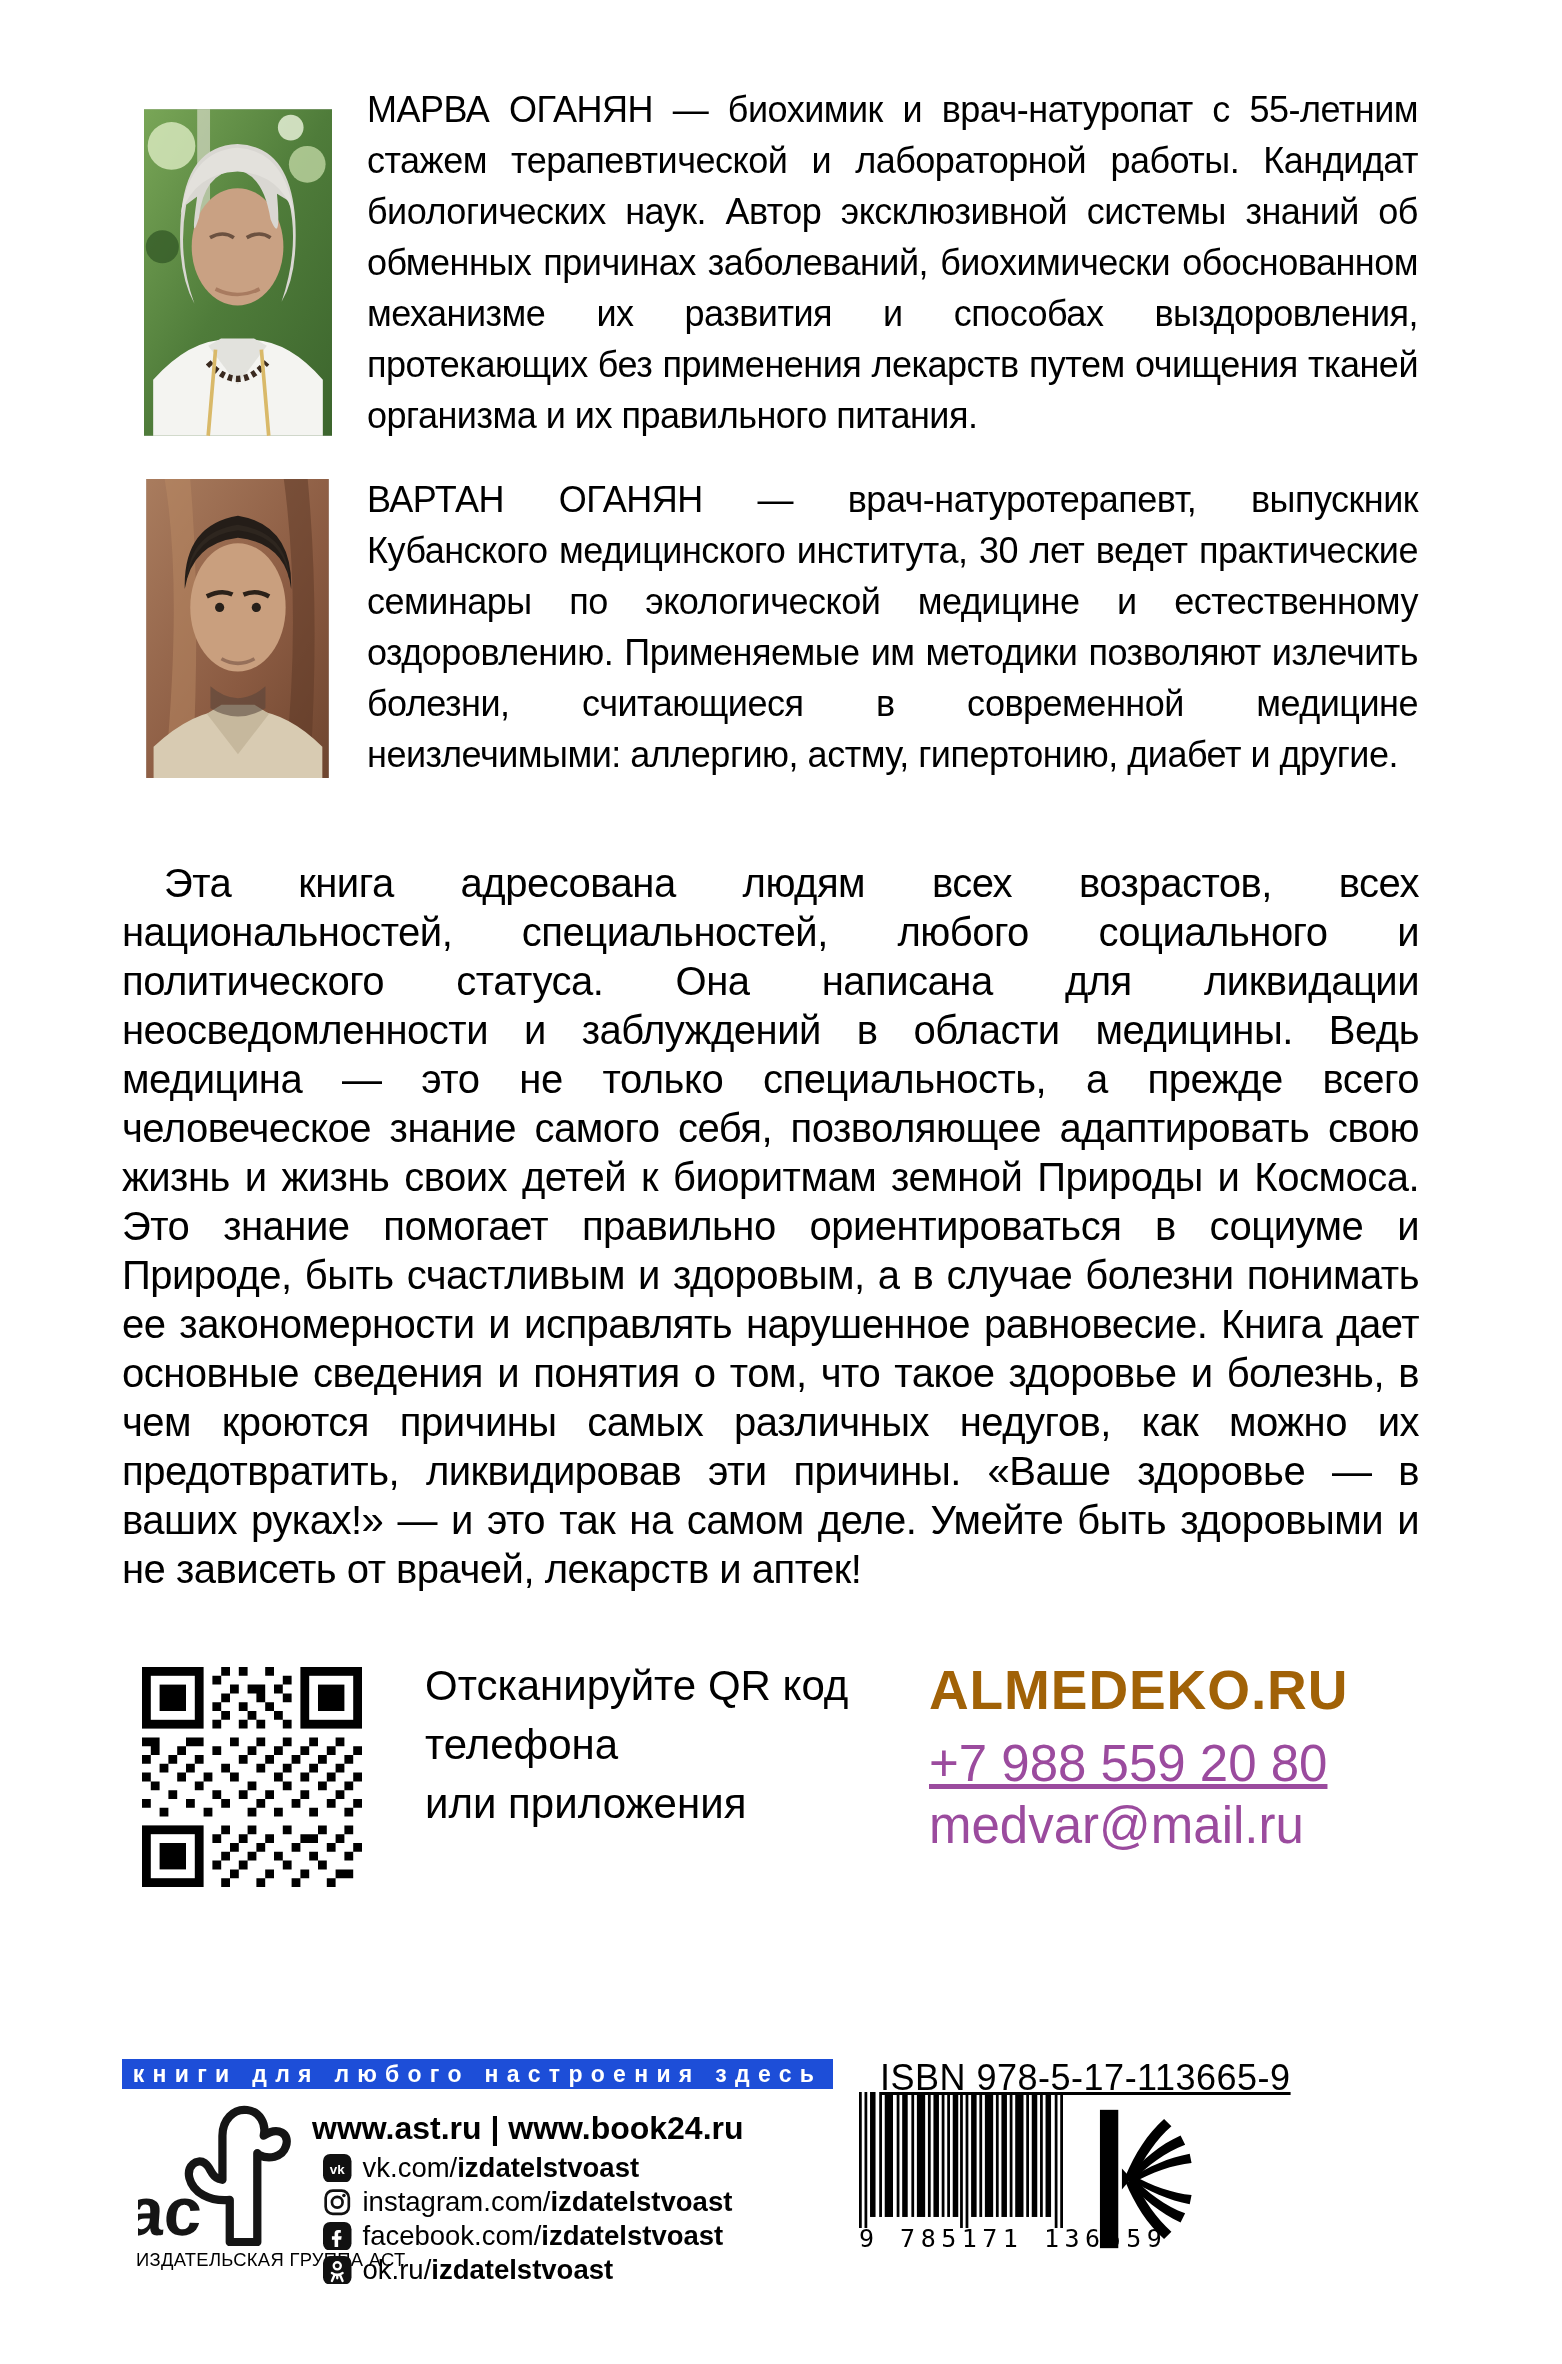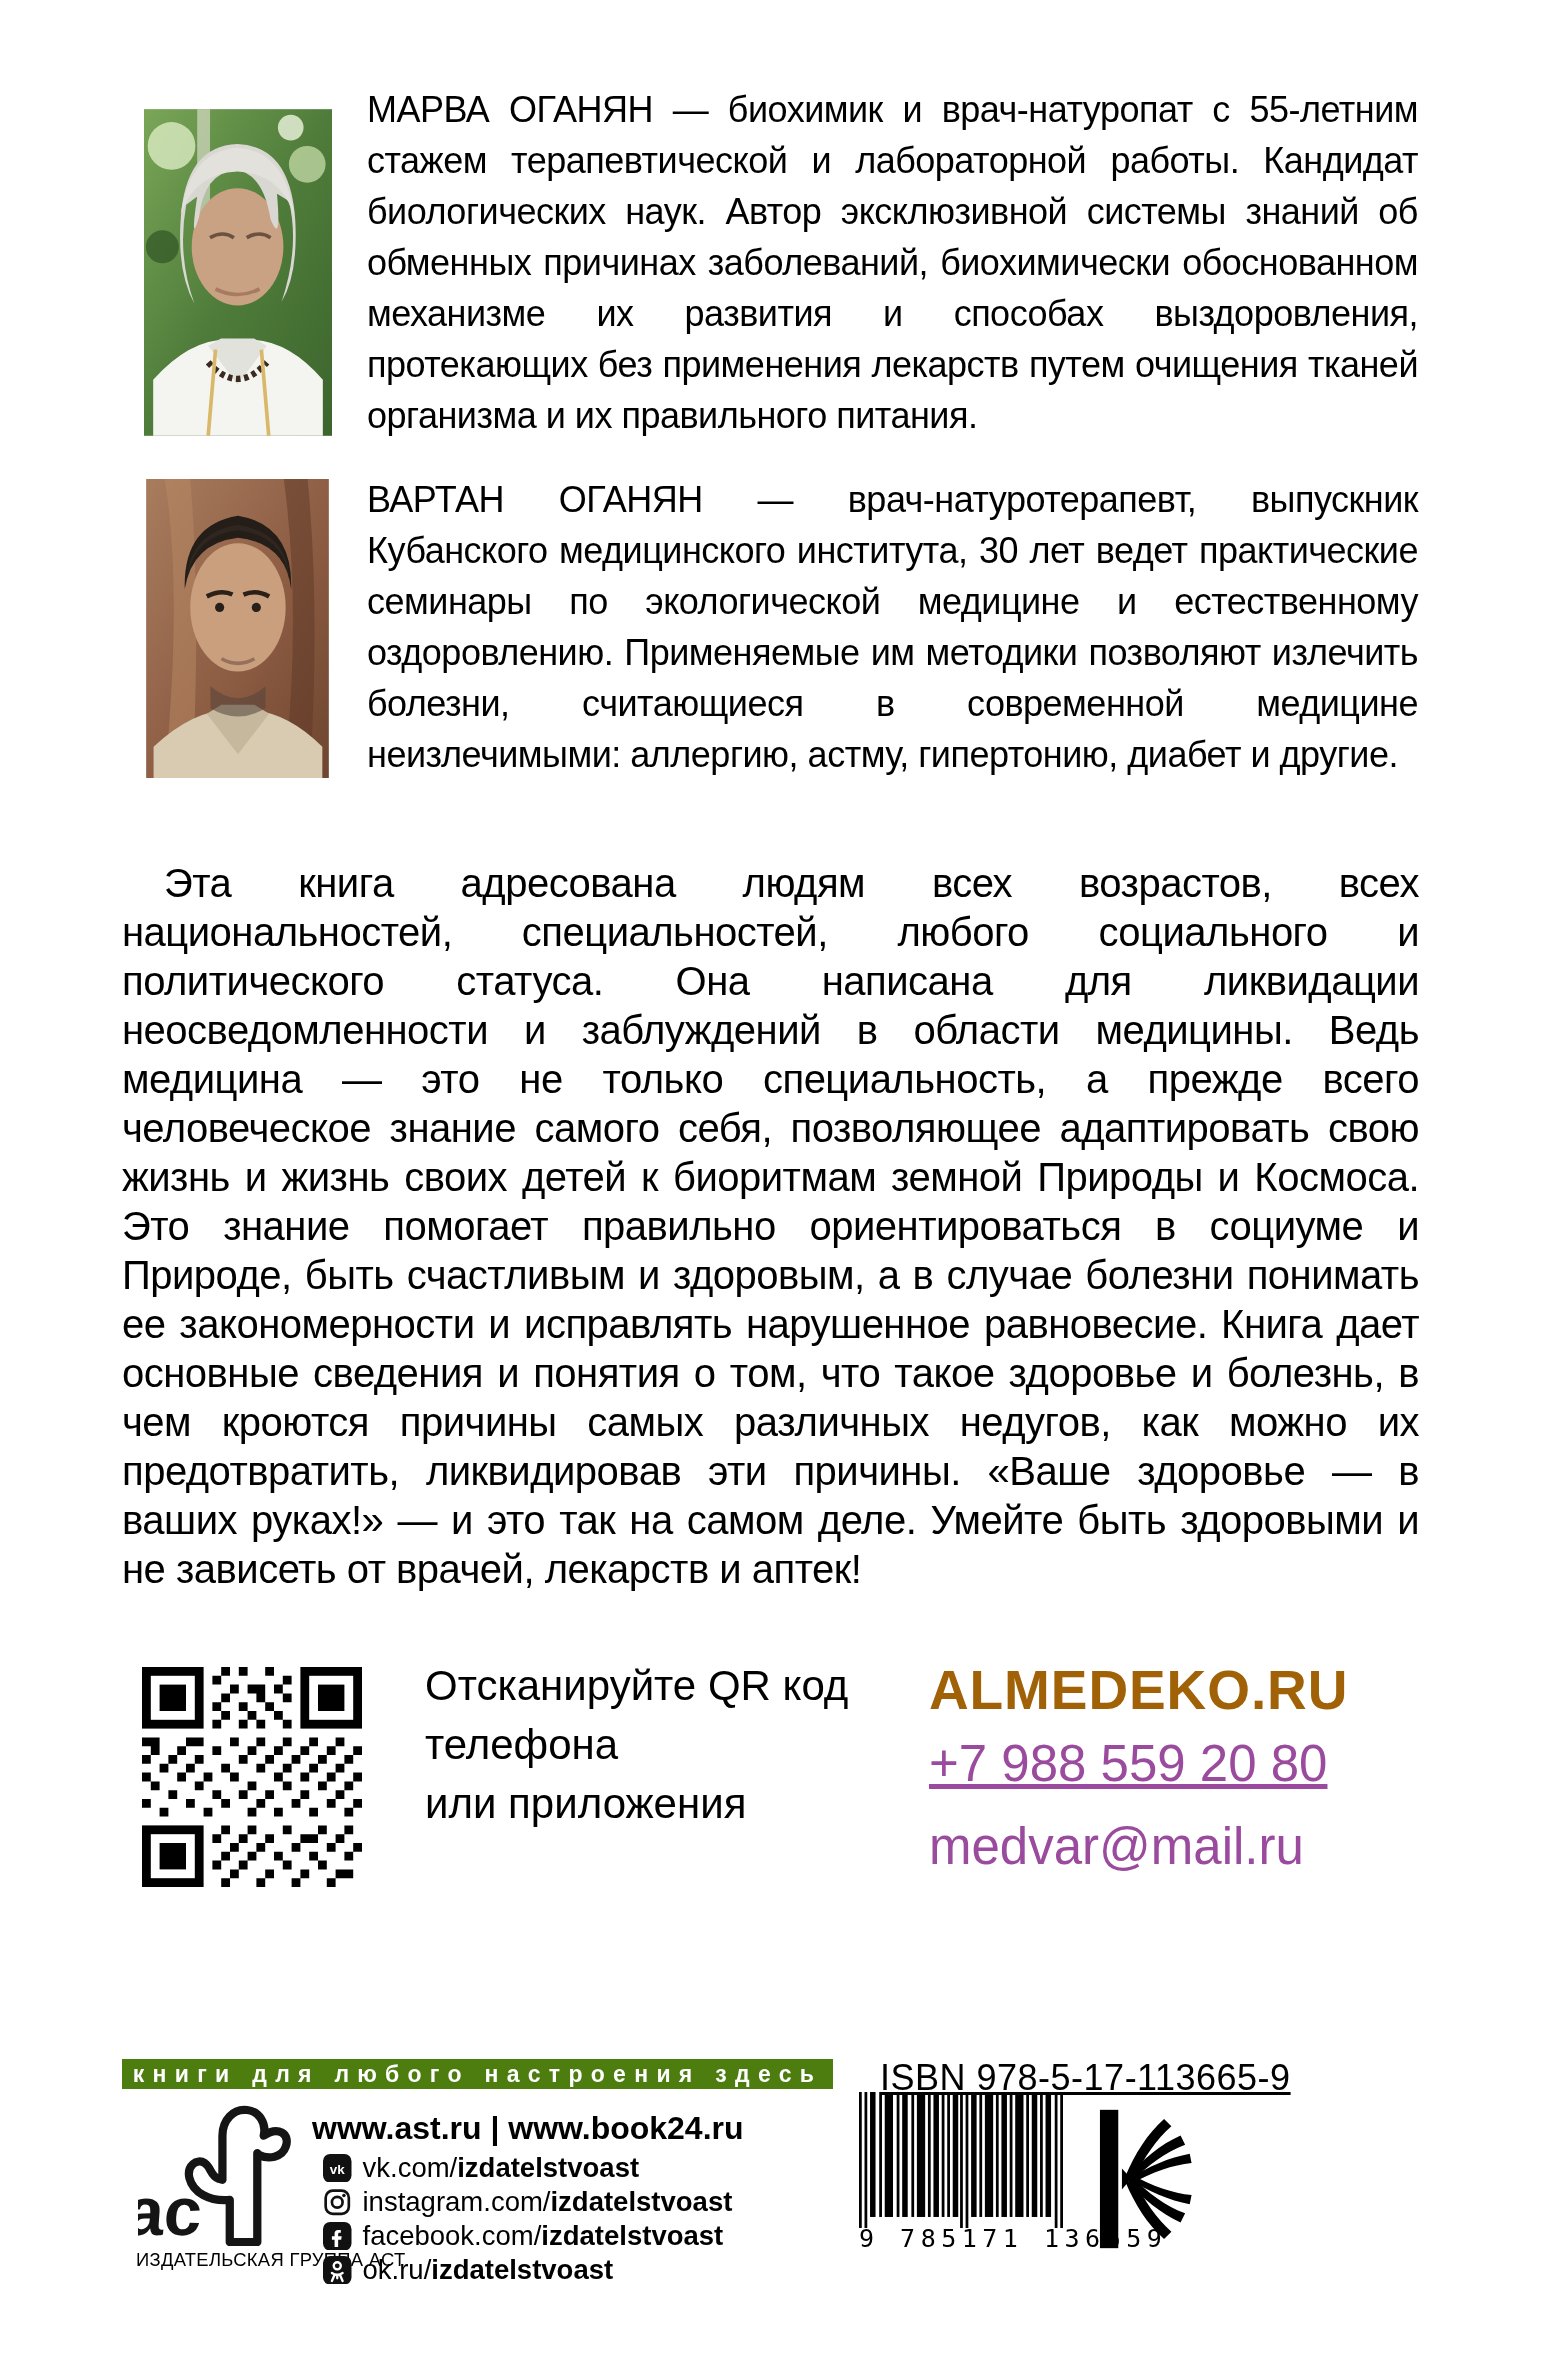--- a/index.html
+++ b/index.html
@@ -28,25 +28,25 @@
     left:122px;top:859px;width:1297px;
     font-size:40px;line-height:49px;text-align:justify;
     text-indent:42px;letter-spacing:-0.5px;
   }
 
   
   #qr{left:142px;top:1667px;width:220px;height:220px;}
   #qr-text{left:425px;top:1656px;font-size:42px;line-height:59px;}
   #site{left:929px;top:1658px;font-size:55px;font-weight:bold;letter-spacing:0.9px;}
   #phone{left:929px;top:1734px;font-size:51px;text-decoration:underline;}
-  #email{left:929px;top:1796px;font-size:51px;margin-top:21px;}
+  #email{left:929px;top:1796px;font-size:51px;}
 
   
   #slogan-bar{
-    left:122px;top:2059px;width:711px;height:30px;background:#4d7c0f;
+    left:122px;top:2059px;width:711px;height:30px;background:#1d4ed8;
     color:#fff;display:flex;align-items:center;justify-content:center;
     font-size:23px;font-weight:bold;letter-spacing:8.3px;white-space:nowrap;
   }
   #isbn{left:880px;top:2057px;font-size:36px;letter-spacing:0.5px;text-decoration:underline;}
 
   #ast-logo{left:138px;top:2097px;width:156px;height:149px;}
   #ast-caption{left:136px;top:2249px;font-size:18.4px;letter-spacing:0.3px;white-space:nowrap;}
 
   #links-head{left:312px;top:2110px;font-size:32px;font-weight:bold;white-space:nowrap;}
   #social{left:312px;top:2151px;}

